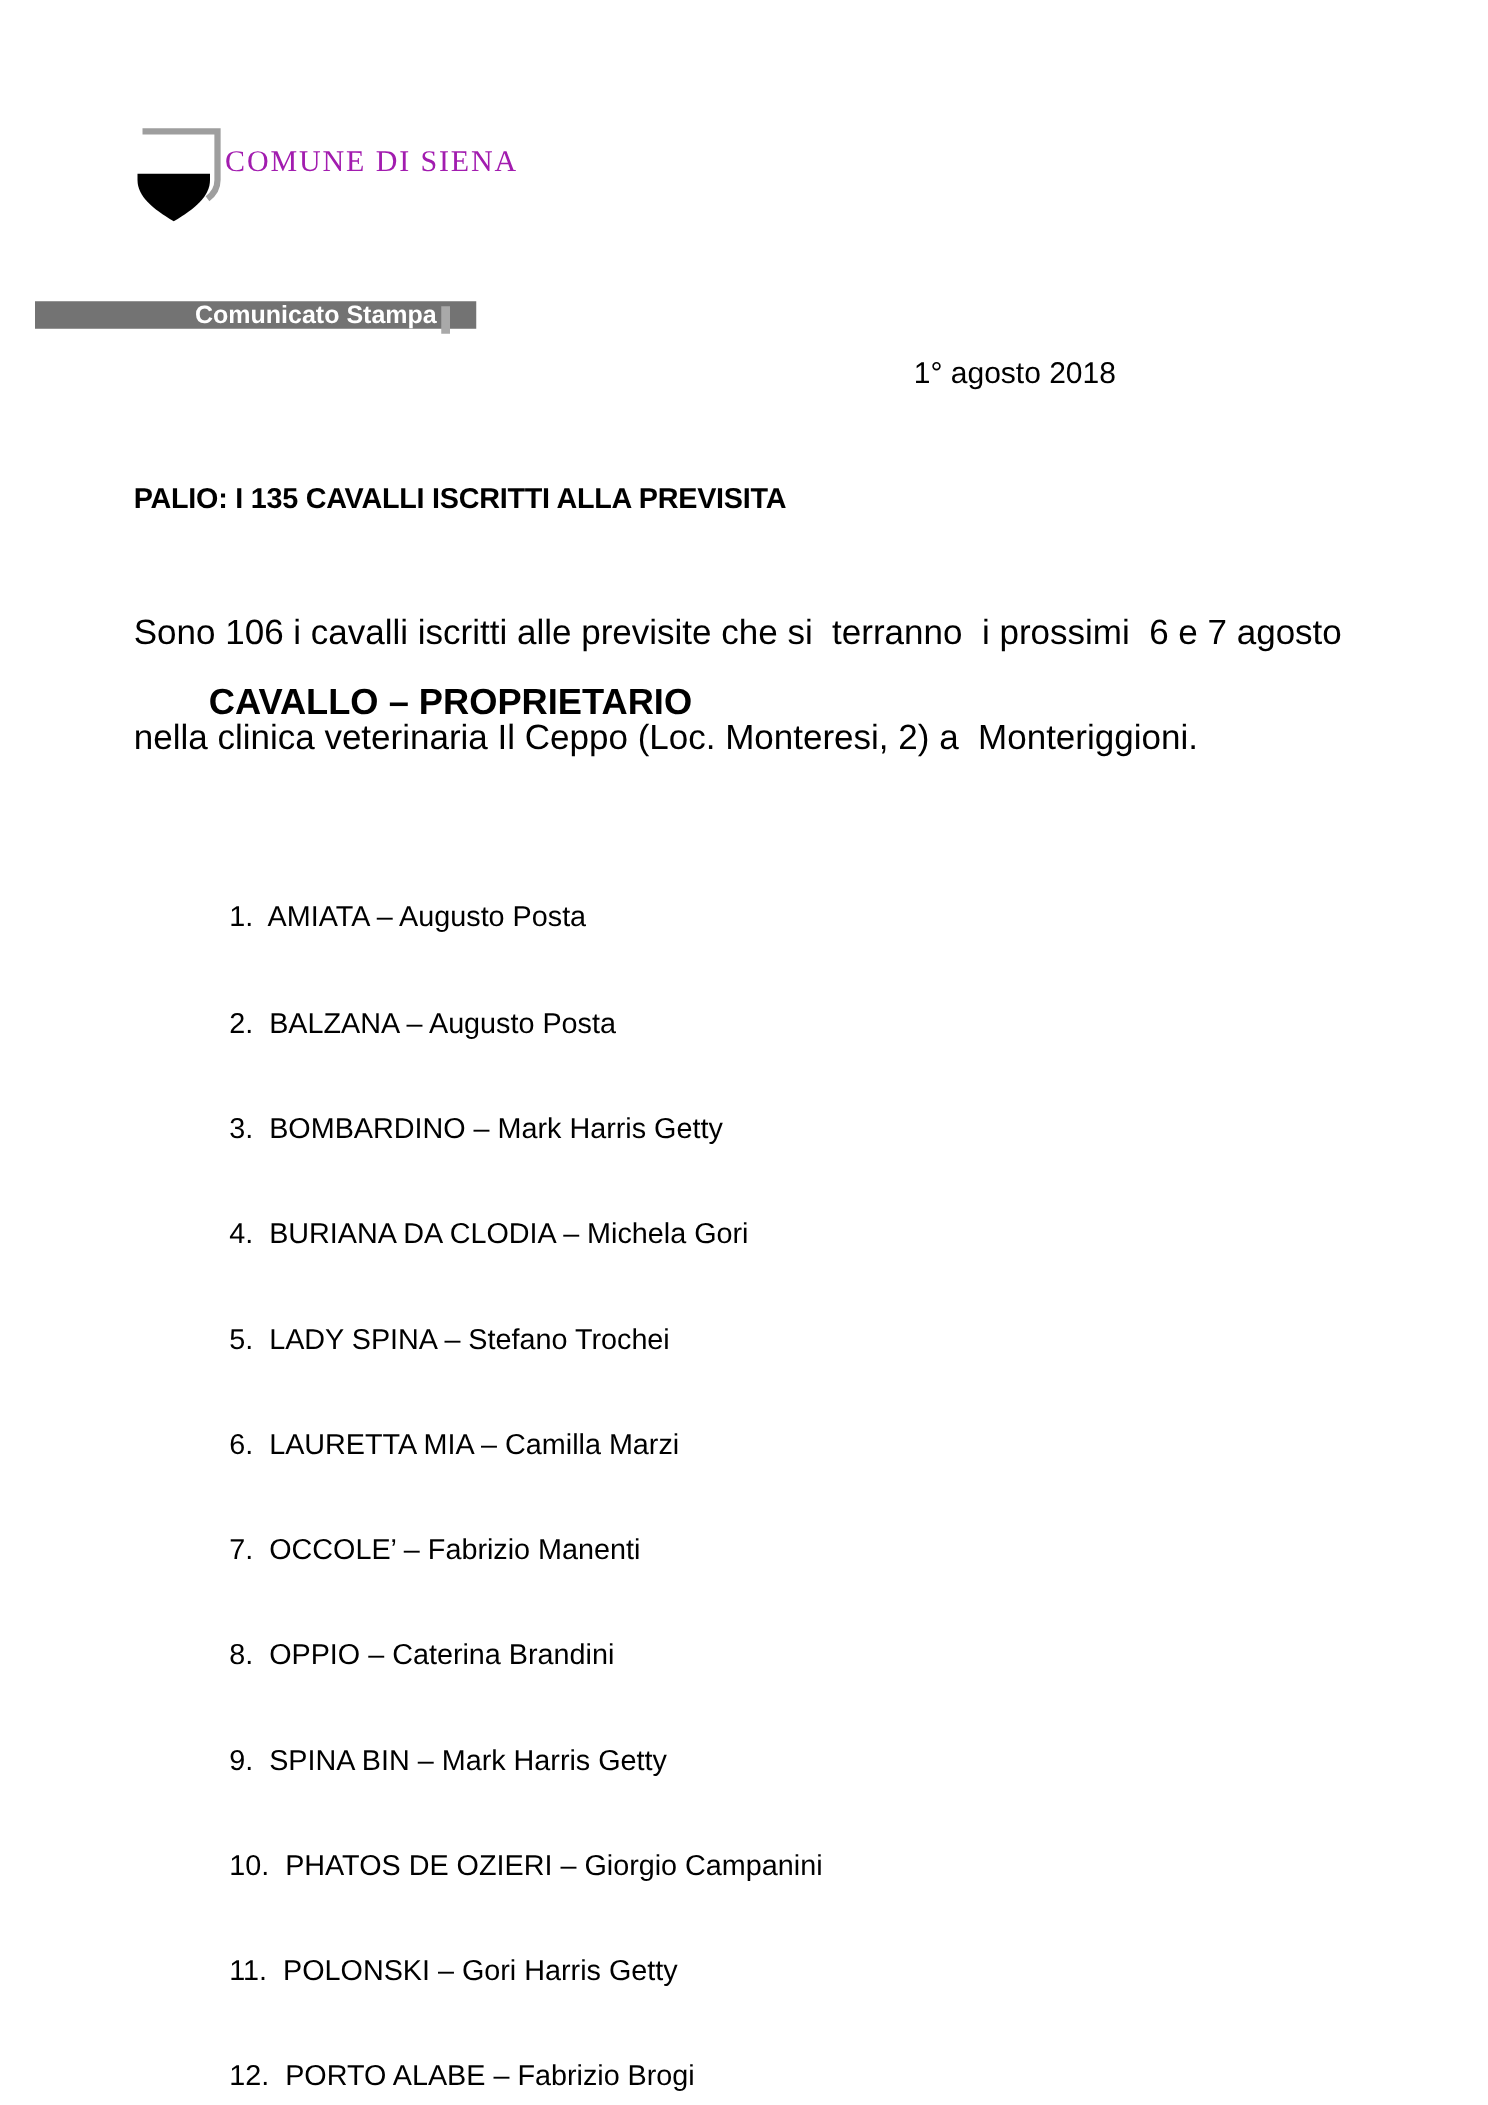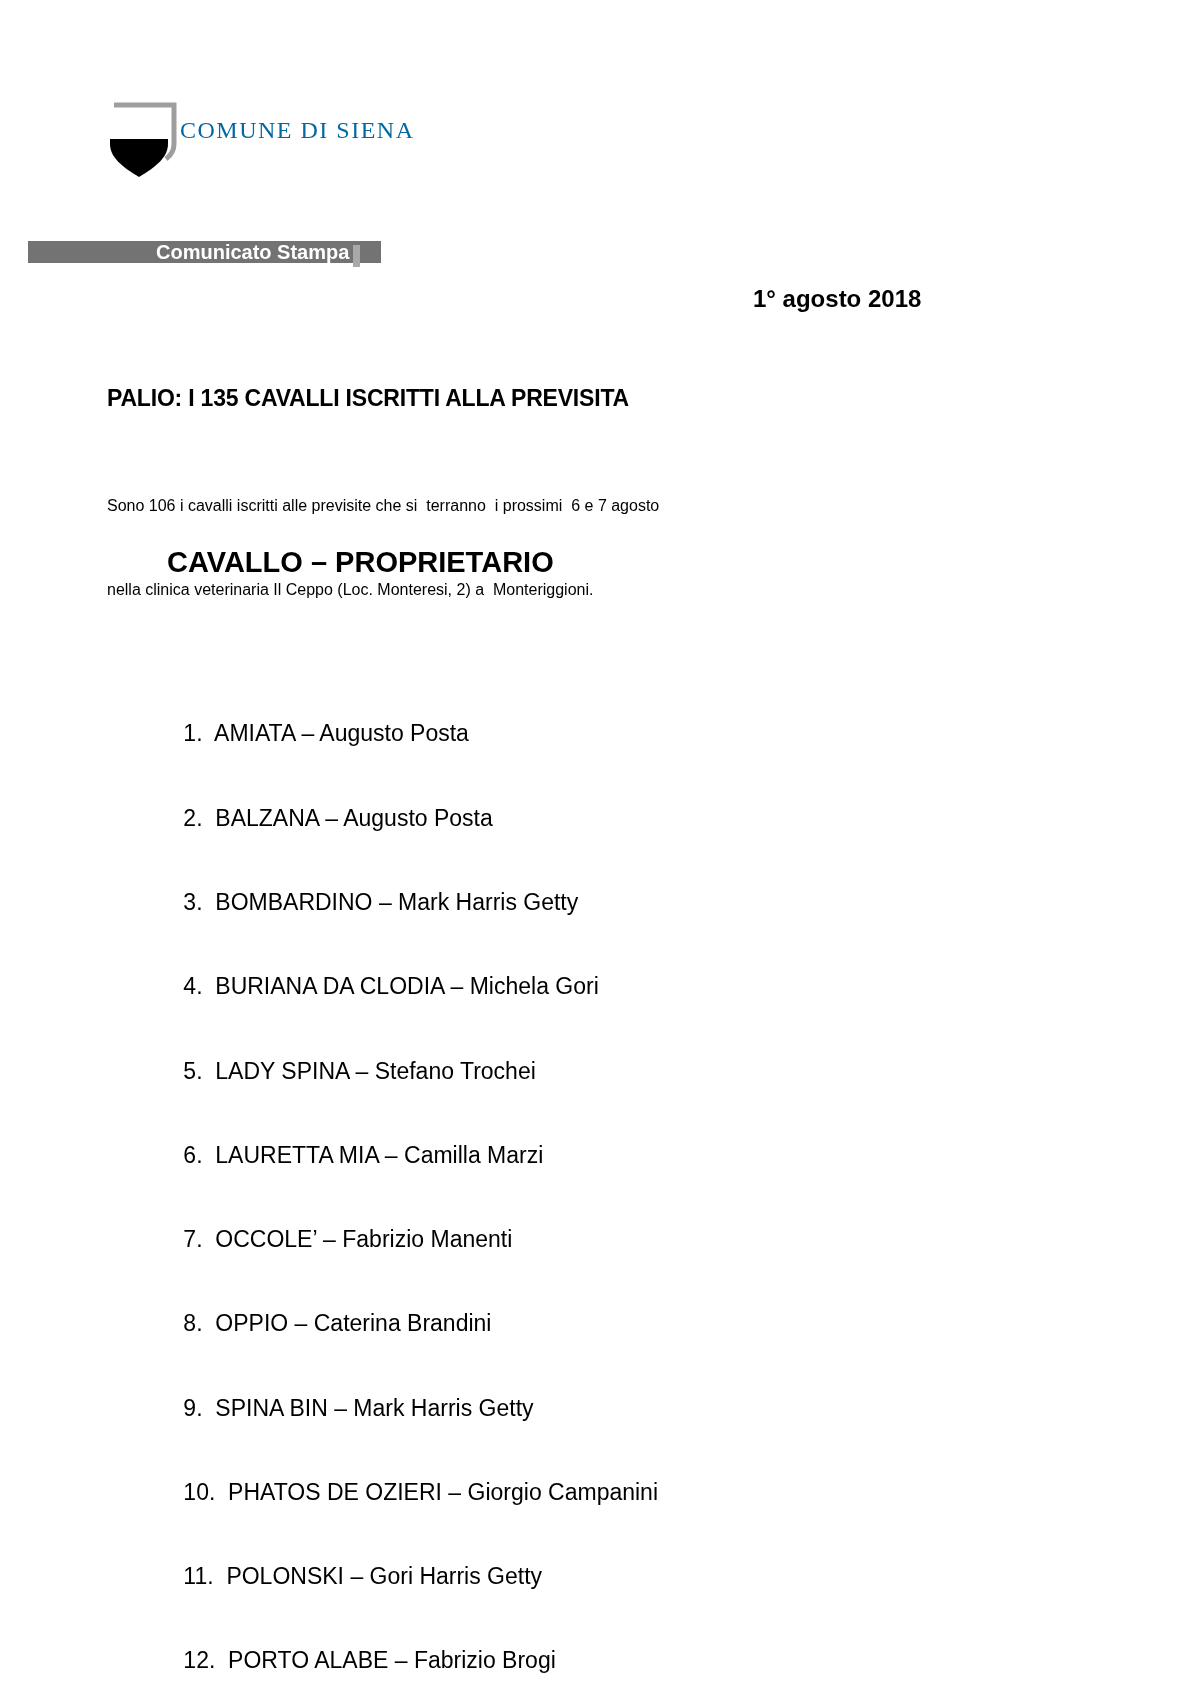--- a/index.html
+++ b/index.html
@@ -9,50 +9,50 @@
     background:#ffffff;
     font-family:"Liberation Sans", sans-serif;
     color:#000000;
     overflow:hidden;
   }
   .logo-svg { position:absolute; left:106px; top:94px; }
   .org-name {
     position:absolute; left:180px; top:117px;
     font-family:"Liberation Serif", serif;
     font-size:24px; line-height:26px;
-    letter-spacing:1.5px; color:#0369a1;
+    letter-spacing:1.5px; color:#a21caf;
     white-space:pre;
   }
   .banner {
     position:absolute; left:0; top:241px;
     width:353px; height:22px;
     background:#737373;
     margin-left:28px;
   }
   .banner-label {
     position:absolute; left:128px; top:0;
     font-size:20px; font-weight:bold; line-height:22px;
     color:#ffffff; white-space:pre;
   }
   .banner-shadow {
     position:absolute; left:353px; top:245px;
     width:7px; height:22px; background:#a9a9a9;
   }
   .date-line {
-    position:absolute; left:753px; top:285px;
-    font-size:24px; line-height:28px; white-space:pre;font-weight:bold;
+    position:absolute; left:731px; top:285px;
+    font-size:24px; line-height:28px; white-space:pre;
   }
   .doc-title {
     position:absolute; left:107px; top:384px;
     font-size:23px; font-weight:bold; line-height:28px;
     letter-spacing:-0.2px; white-space:pre;
   }
   .intro {
     position:absolute; left:107px; top:436px;
-    font-size:16px; line-height:28px; white-space:pre;
+    font-size:28px; line-height:28px; white-space:pre;
   }
   .list-heading {
     position:absolute; left:167px; top:546px;
     font-size:29px; font-weight:bold; line-height:32px;
     white-space:pre;
     text-align:center;
   }
   .horse-list {
     position:absolute; left:145px; top:607px;
     font-size:23px; line-height:28.1px;

